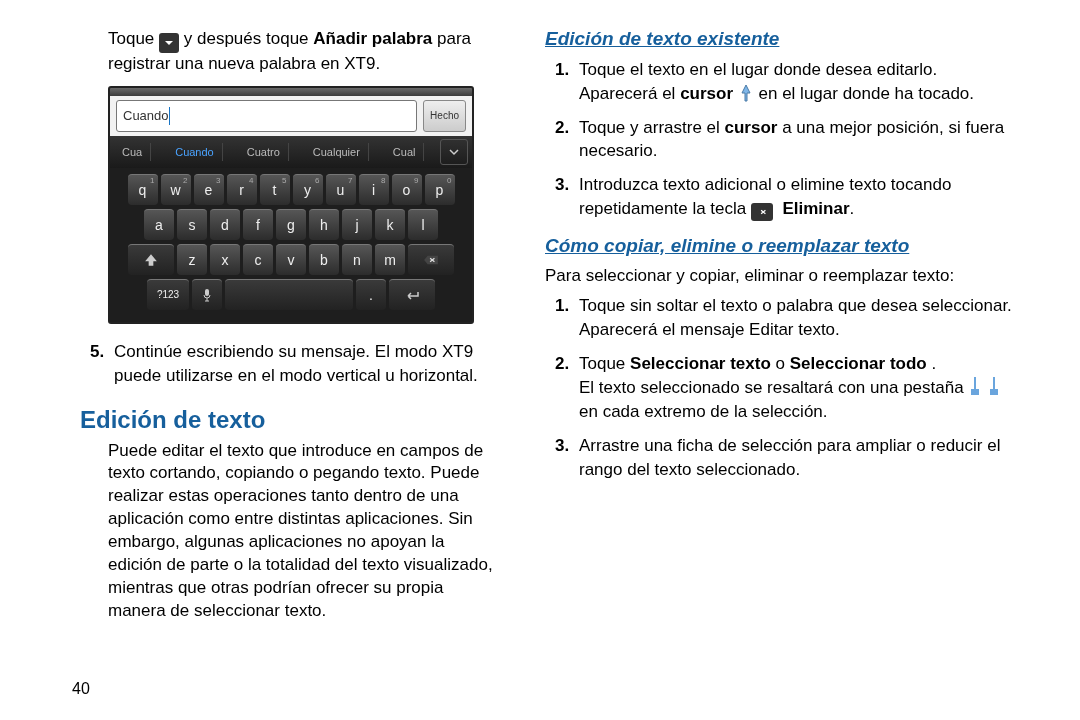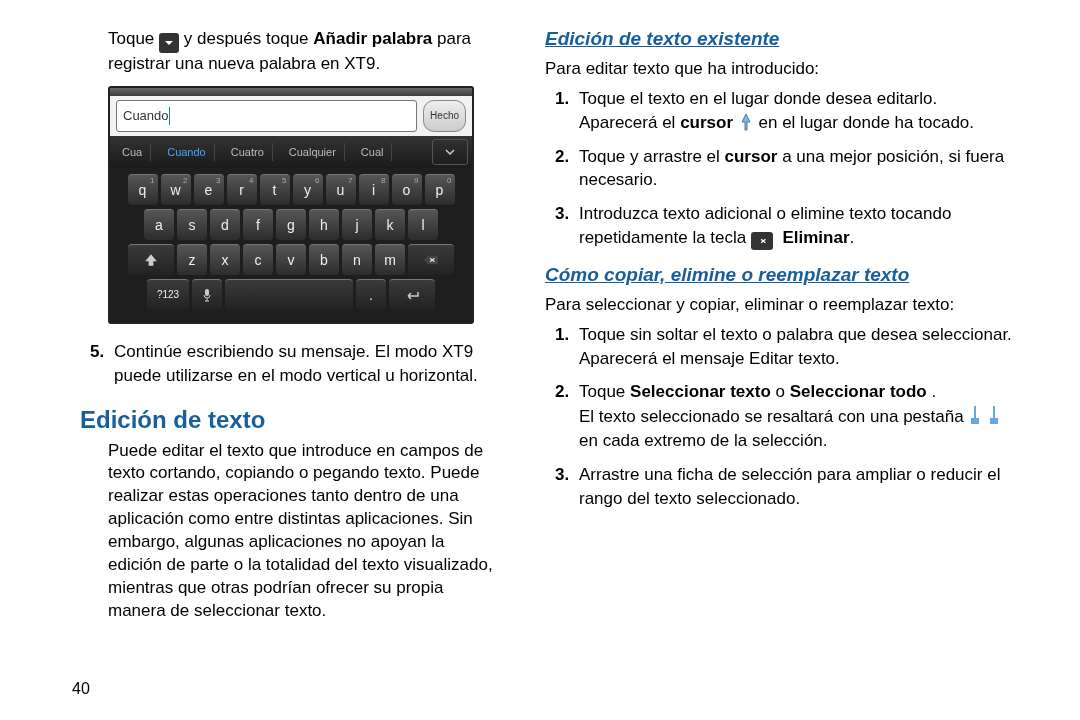--- a/index.html
+++ b/index.html
@@ -100,29 +100,29 @@
   .kbd-cursor {
     width: 1px; height: 18px; background: #1874c4; margin-right: 2px;
   }
   .kbd-done {
     height: 30px;
     padding: 0 6px;
     font-size: 10px;
     color: #333;
     background: linear-gradient(#eee,#ccc);
     border: 1px solid #888;
-    border-radius: 11px;
+    border-radius: 3px;
     display: flex; align-items: center; justify-content: center;
   }
   .kbd-sugg {
     display: flex;
     align-items: center;
     background: linear-gradient(#333,#1a1a1a);
     padding: 3px 4px;
-    gap: 8px;
+    gap: 16px;
     font-size: 11px;
     color: #bbb;
   }
   .kbd-sugg span {
     padding: 3px 8px;
     border-right: 1px solid #444;
   }
   .kbd-sugg span.sel { color: #4aa3ff; }
   .kbd-sugg .chev {
     margin-left: auto;
@@ -280,21 +280,20 @@
       <span>Continúe escribiendo su mensaje. El modo XT9 puede utilizarse en el modo vertical u horizontal.</span>
     </li>
   </ol>
 
   <h2 class="section">Edición de texto</h2>
   <p class="indent2">Puede editar el texto que introduce en campos de texto cortando, copiando o pegando texto. Puede realizar estas operaciones tanto dentro de una aplicación como entre distintas aplicaciones. Sin embargo, algunas aplicaciones no apoyan la edición de parte o la totalidad del texto visualizado, mientras que otras podrían ofrecer su propia manera de seleccionar texto.</p>
 </div>
 
 <div class="col right">
   <h3 class="subsection">Edición de texto existente</h3>
-  <p>Para editar texto que ha introducido:</p>
   <ol class="steps">
     <li>
       <span class="num">1.</span>
       <span>Toque el texto en el lugar donde desea editarlo. Aparecerá el </span>
       <b>cursor</b>
       <span class="inl-icon cursor">
         <svg viewBox="0 0 12 20">
             <path d="M6 2 L10 10 L7 10 L7 18 L5 18 L5 10 L2 10 Z" fill="#7fb6e8" stroke="#4a7aa6"></path>
           </svg>
       </span>

